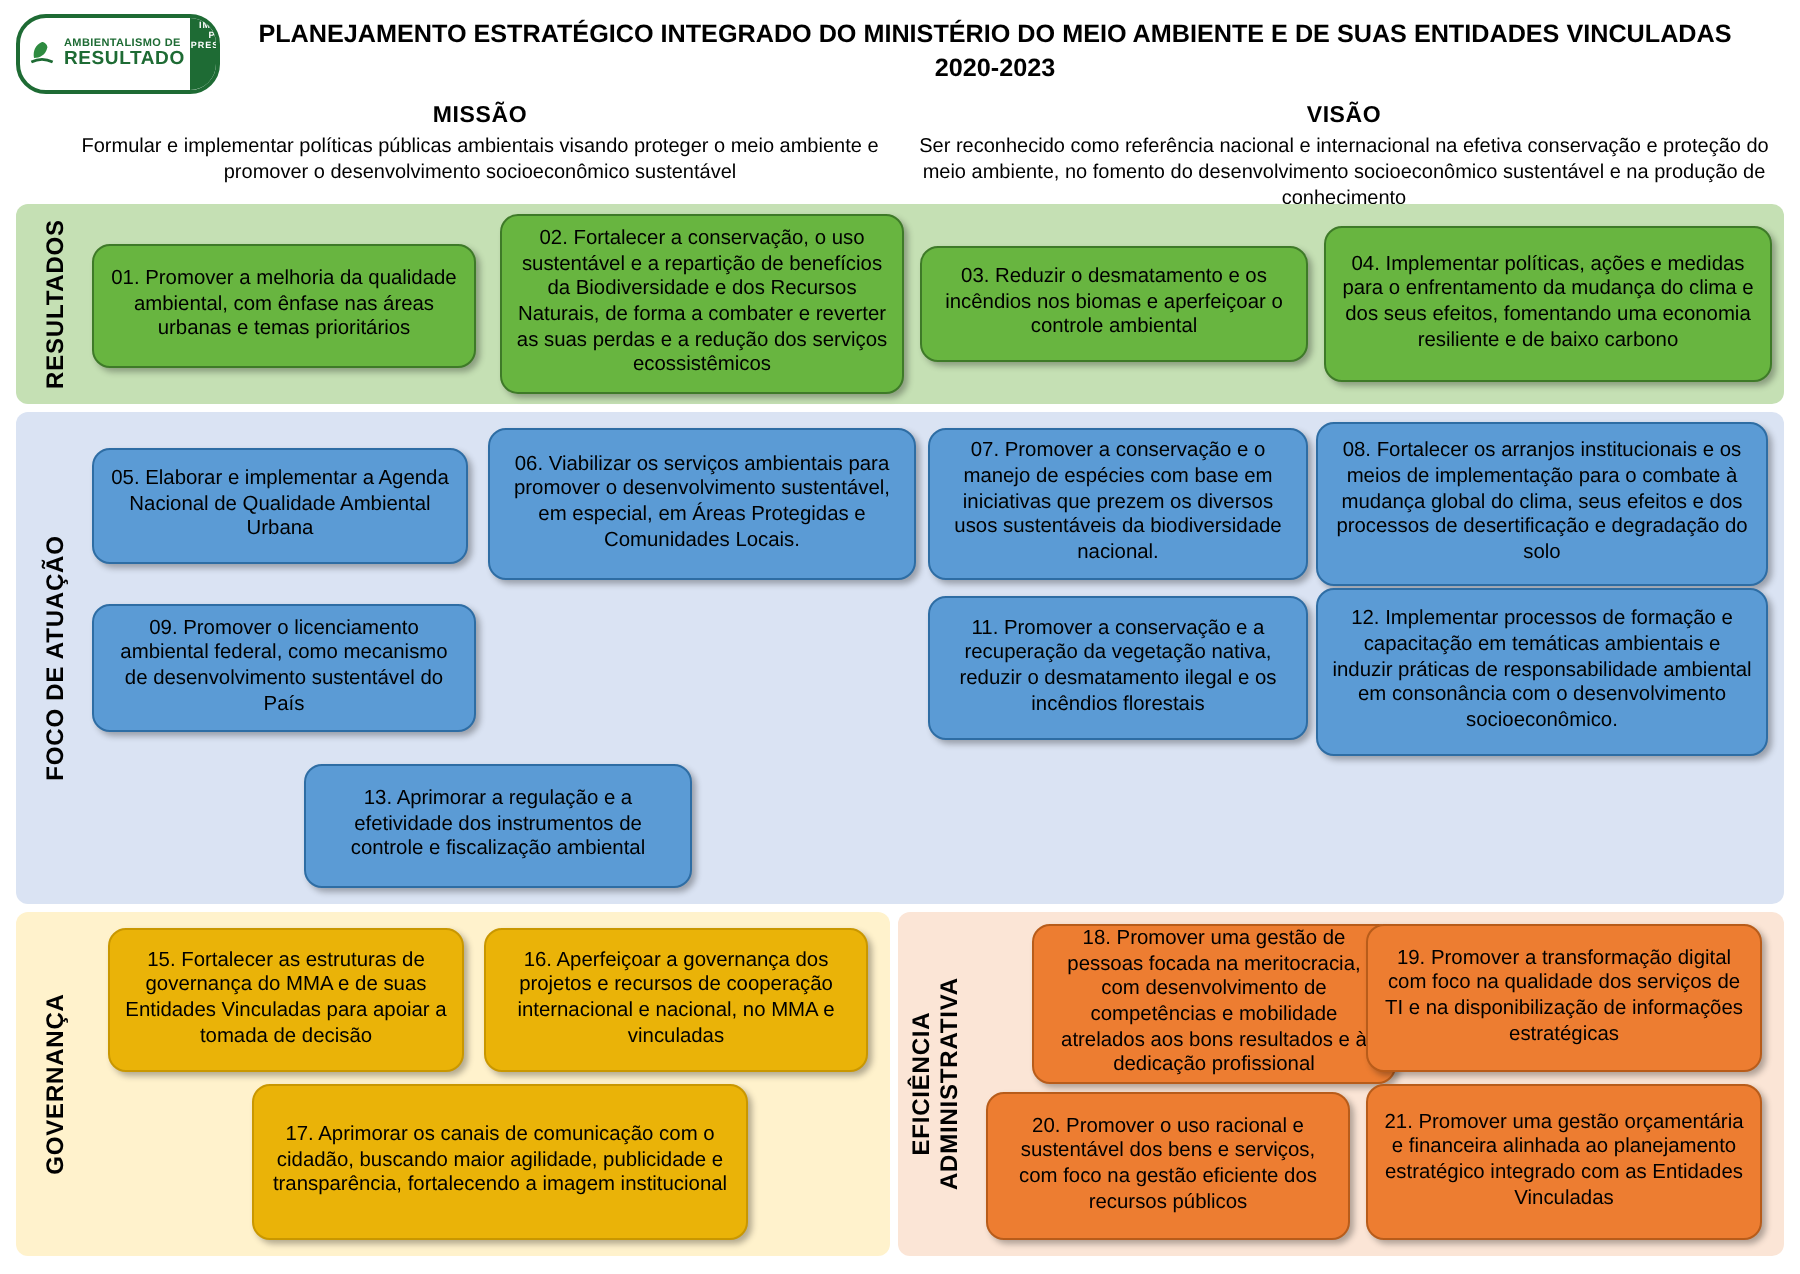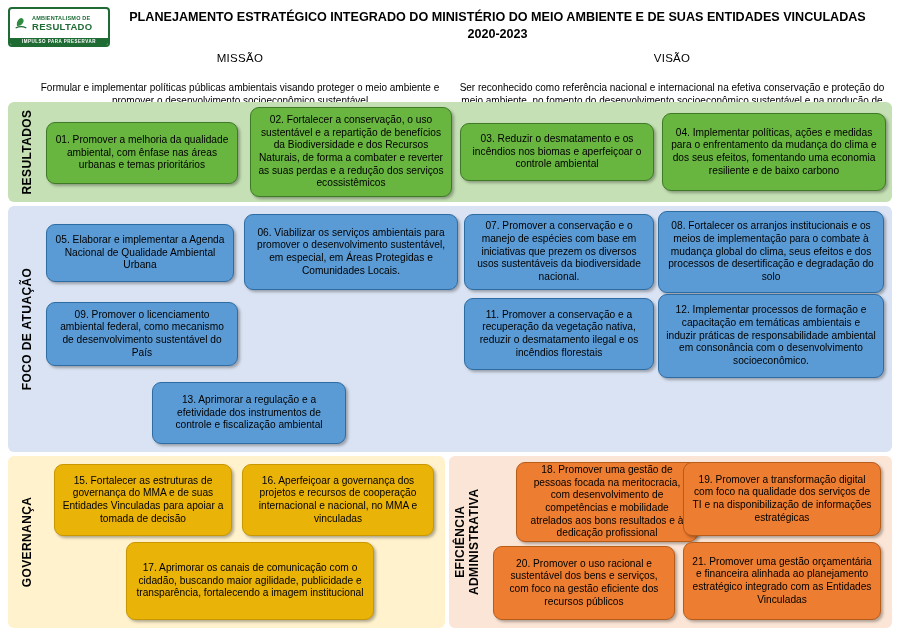--- a/index.html
+++ b/index.html
@@ -5,38 +5,38 @@
   * { margin:0; padding:0; box-sizing:border-box; }
   body { font-family:"Liberation Sans", sans-serif; background:#e9e9e9; }
   .page {
     position:relative; width:900px; height:637px; background:#ffffff;
     margin:0 auto; overflow:hidden; color:#000;
   }
 
   
   .logo {
     position:absolute; left:8px; top:7px; width:102px; height:40px;
-    border:2px solid #1e6b34; border-radius:4px; background:#fff;
-    display:flex; flex-direction:column; overflow:hidden;
+    border:2px solid #1e6b34; border-radius:15px; background:#fff;
+    display:flex; flex-direction:row; overflow:hidden;
   }
   .logo-top { flex:1; display:flex; align-items:center; gap:3px; padding:1px 3px; }
   .logo-icon { width:16px; height:16px; flex:0 0 auto; }
   .logo-text { display:flex; flex-direction:column; line-height:1; }
   .logo-line1 { font-size:5.5px; font-weight:700; color:#1e6b34; letter-spacing:.2px; }
   .logo-line2 { font-size:9.5px; font-weight:800; color:#1e6b34; letter-spacing:.3px; }
   .logo-strip { background:#1e6b34; color:#fff; font-size:4.5px; text-align:center;
     padding:1px 0; letter-spacing:.5px; font-weight:700; }
 
   .title-wrap { position:absolute; left:115px; right:20px; top:10px; text-align:center; }
   .title-main { font-size:12.6px; font-weight:800; line-height:1.25; }
   .title-sub  { font-size:12.6px; font-weight:800; margin-top:1px; }
 
   
   .mv { position:absolute; top:52px; text-align:center; }
-  .mv h2 { font-size:11.5px; font-weight:400; margin-bottom:17px; letter-spacing:.3px; }
+  .mv h2 { font-size:11.5px; font-weight:700; margin-bottom:3px; letter-spacing:.3px; }
   .mv p  { font-size:10px; line-height:1.3; }
   .missao { left:35px;  width:410px; }
   .visao  { left:453px; width:438px; }
 
   
   .band { position:absolute; border-radius:6px; }
   .band-resultados { left:8px;  top:102px; width:884px; height:100px; background:#c5e0b4; }
   .band-foco       { left:8px;  top:206px; width:884px; height:246px; background:#dae3f3; }
   .band-governanca { left:8px;  top:456px; width:437px; height:172px; background:#fff2cc; }
   .band-eficiencia { left:449px;top:456px; width:443px; height:172px; background:#fbe5d6; }

